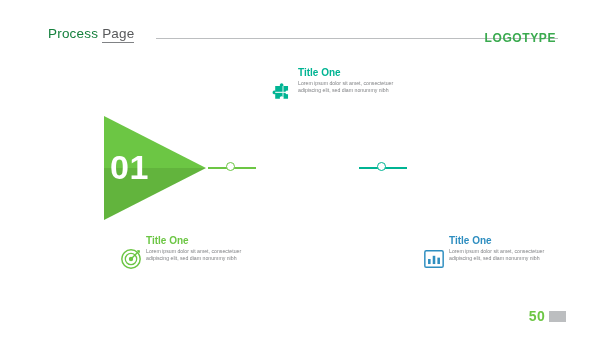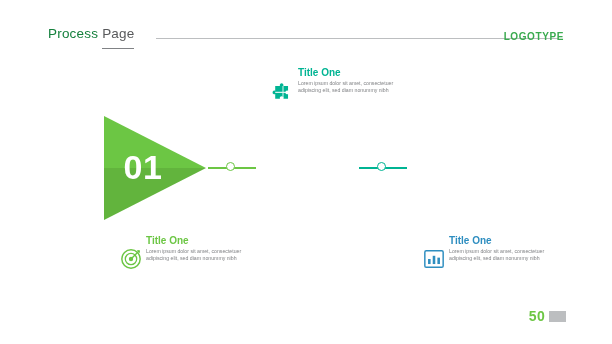--- a/index.html
+++ b/index.html
@@ -38,35 +38,35 @@
     color: #6d6e71;
     letter-spacing: 0.2px;
     white-space: nowrap;
   }
   .header-title .t-light {
     color: #15803d;
   }
   .header-title .t-dark {
     color: #58595b;
     border-bottom: 1.6px solid #808285;
-    padding-bottom: 7px;
+    padding-bottom: 1px;
   }
   .header-rule {
     position: absolute;
     left: 108px;
     top: 12px;
     width: 402px;
     height: 1px;
     background: #bcbec0;
   }
   .logo {
     position: absolute;
-    right: 0;
+    right: 8px;
     top: 5px;
-    font-size: 10px;
+    font-size: 12px;
     font-weight: bold;
     letter-spacing: 0.6px;
     color: #3aaa4f;
     white-space: nowrap;
   }
 
   
   .arrows {
     position: absolute;
     left: 0;
@@ -85,21 +85,21 @@
     left: 0; top: 0;
     width: 0; height: 0;
     border-top: 52px solid transparent;
     border-bottom: 52px solid transparent;
   }
   .arrow .num {
     position: absolute;
     left: 6px;
     top: 31px;
     width: 66px;
-    text-align: center;
+    text-align: left;
     font-size: 34px;
     font-weight: bold;
     color: #ffffff;
     letter-spacing: 0.5px;
     line-height: 40px;
   }
 
   
   #arrow1 { left: 104px; top: 116px; }
   #arrow1 .tri { border-left: 102px solid #6cc644; }

